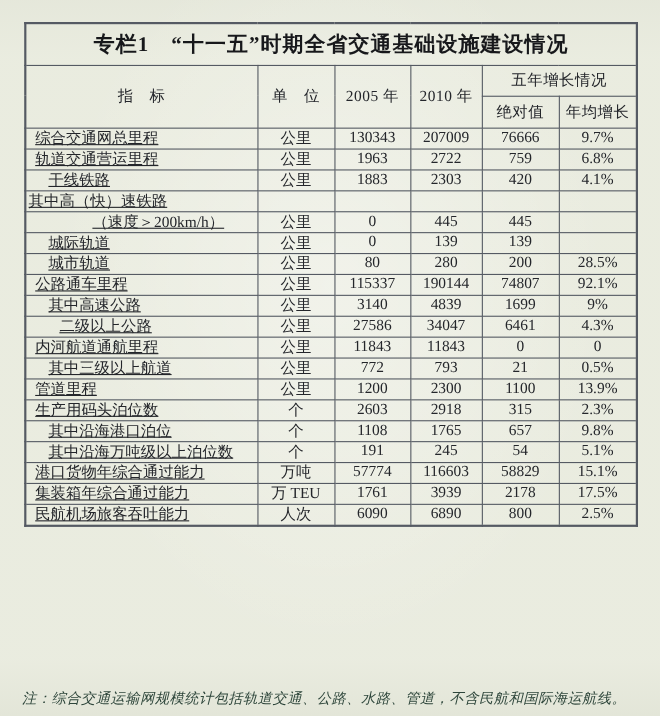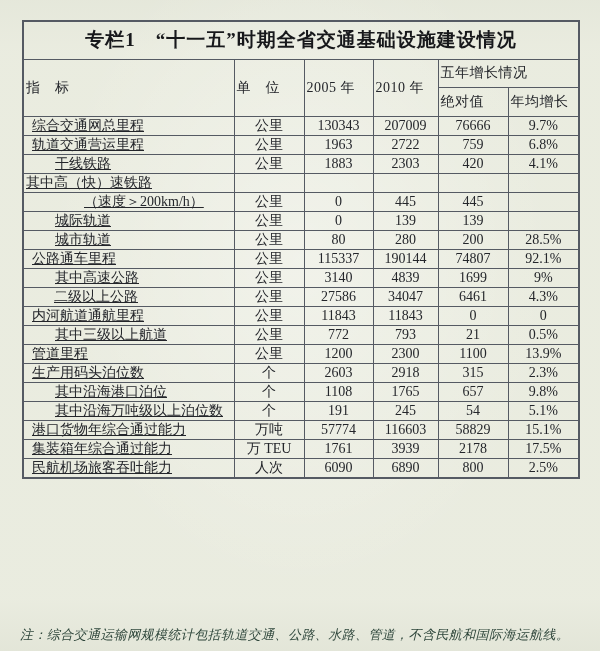--- a/index.html
+++ b/index.html
@@ -40,25 +40,25 @@
     white-space: nowrap;
   }
   tr.title-row { height: 38px; }
   tr.title-row td {
     font-size: 19px; font-weight: 700;
     text-align: center; letter-spacing: 1px;
     color: var(--title-ink);
   }
   tr.hdr1 { height: 28px; }
   tr.hdr2 { height: 29px; }
-  td.hc { letter-spacing: 0.5px; }
+  td.hc { text-align: center; letter-spacing: 0.5px; }
   td.c-ind { text-align: left; text-decoration: underline; }
   td.c-mid { text-align: center; }
   .indent-0 { padding-left: 8px; }
-  .indent-1 { padding-left: 31px; }
+  .indent-1 { padding-left: 20px; }
   .indent-2 { padding-left: 30px; }
   .indent-3 { padding-left: 60px; }
   .indent-4 { }
   .footnote {
     position: absolute; left: 20px; top: 626px;
     width: 566px;
     font-size: 13px; letter-spacing: 0.4px;
     font-style: italic;
     color: var(--note-ink);
     white-space: nowrap;

